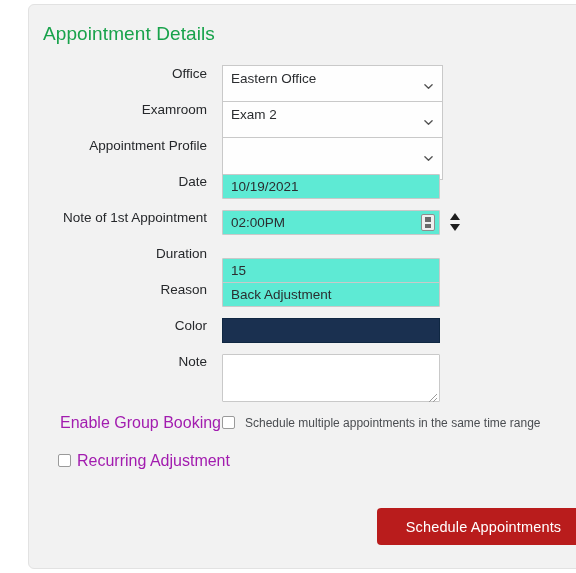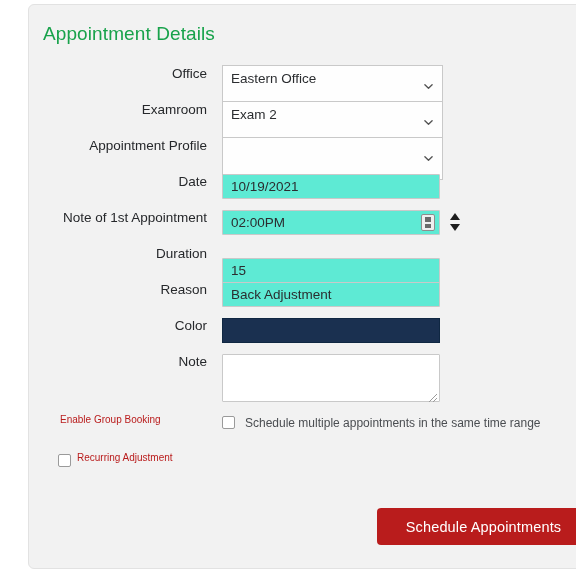--- a/index.html
+++ b/index.html
@@ -141,22 +141,22 @@
     border-radius: 2px;
   }
   .cbtext {
     position: absolute;
     font-size: 12px;
     color: #4a4d51;
     white-space: nowrap;
   }
   .plainlbl {
     position: absolute;
-    font-size: 10px;
-    color: #b91c1c;
+    font-size: 16px;
+    color: #a21caf;
     white-space: nowrap;
   }
 
   
   #submit {
     position: absolute;
     left: 348px; top: 503px;
     width: 213px; height: 37px;
     background: #0a3bc8;
     border: none;

